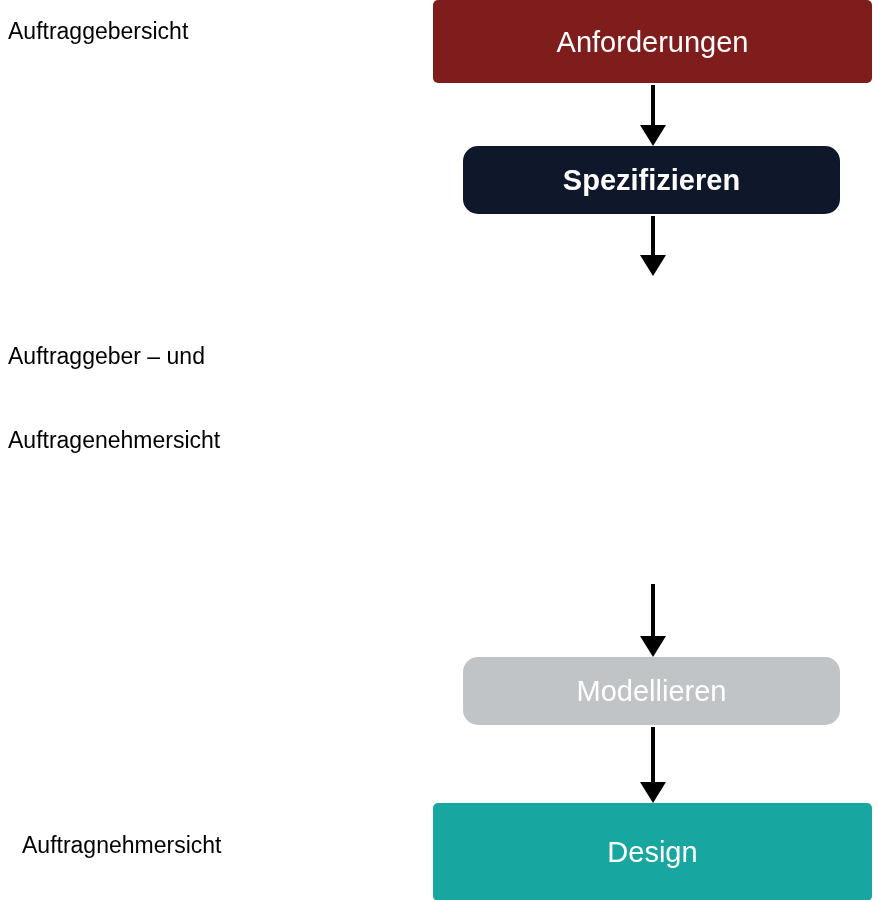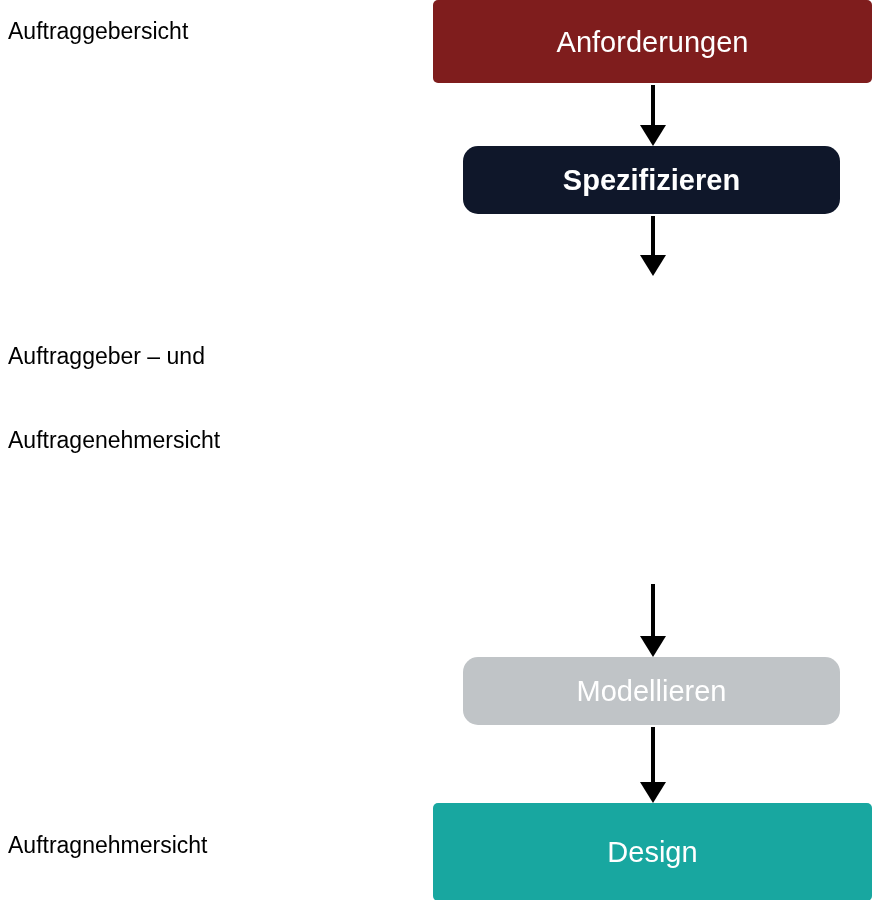--- a/index.html
+++ b/index.html
@@ -15,21 +15,21 @@
   .side-label {
     position:absolute;
     left:8px;
     font-size:23px;
     line-height:37px;
     color:#000000;
     white-space:nowrap;
   }
   #lbl-top { top:13px; }
   #lbl-mid { top:291px; }
-  #lbl-bot { top:827px; }
+  #lbl-bot { top:827px;margin-left:14px; }
   .side-label span { display:block;margin-top:47px; }
 
   .box {
     position:absolute;
     display:flex;
     flex-direction:column;
     align-items:center;
     justify-content:center;
     text-align:center;
     font-size:29px;

